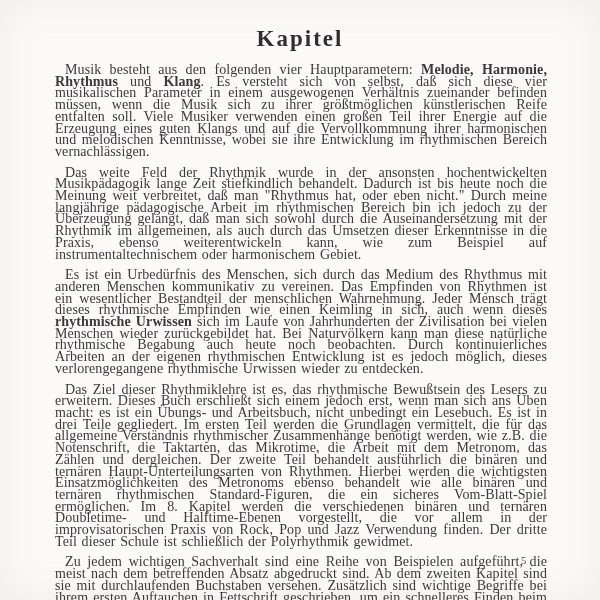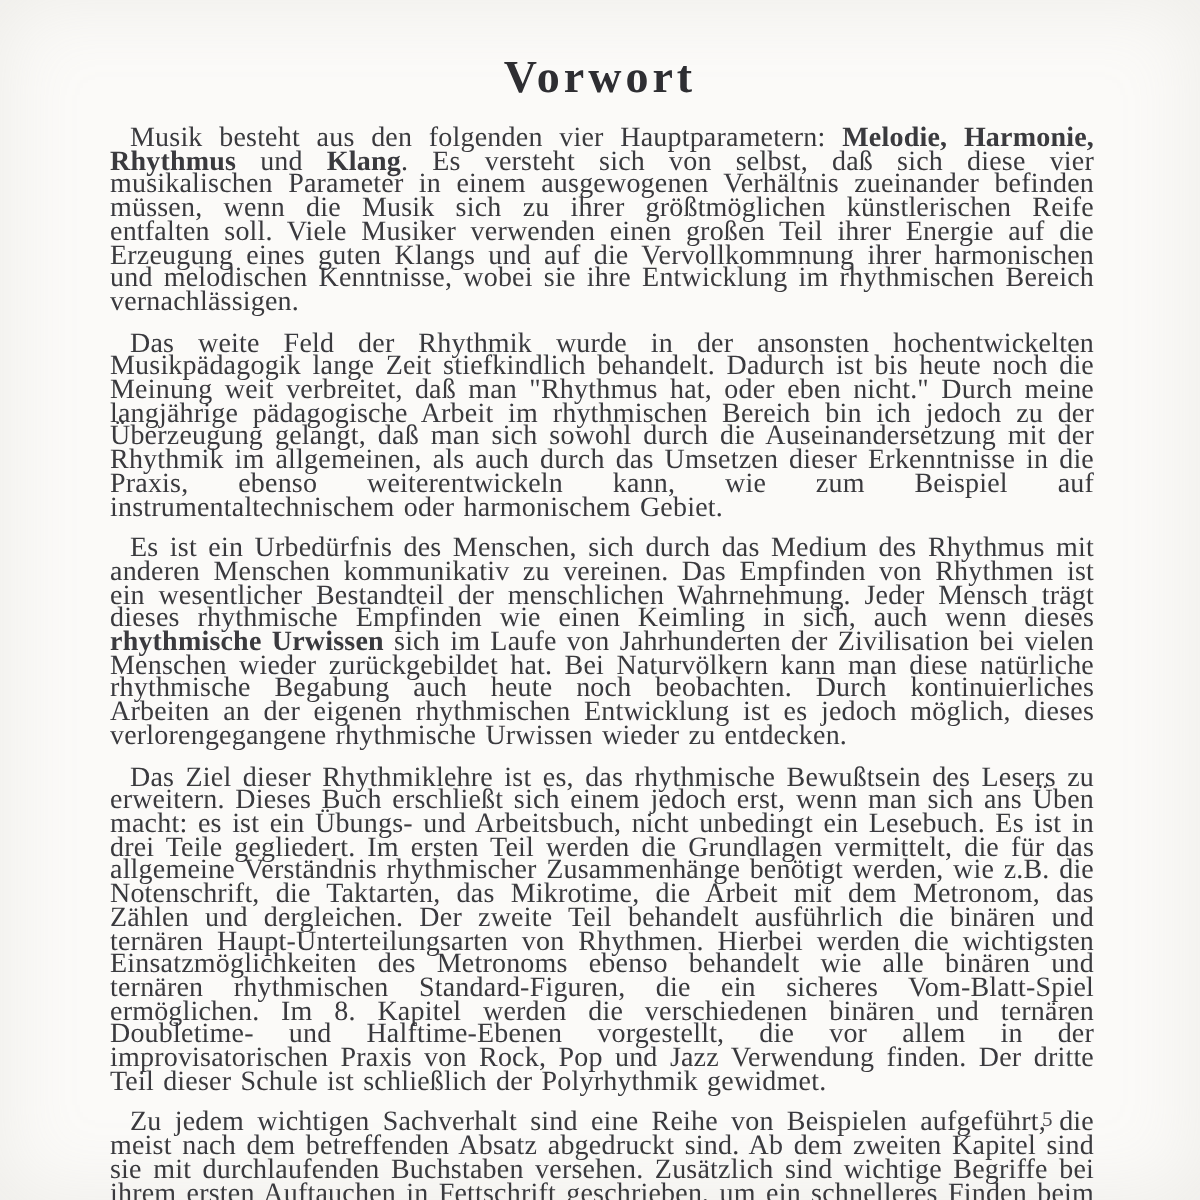--- a/index.html
+++ b/index.html
@@ -50,21 +50,21 @@
     left: 521px;
     top: 555px;
     font-size: 10.5px;
     color: #4a4a4e;
   }
 </style>
 </head>
 <body>
 
 <div class="page">
-  <h1 class="title">Vorwort</h1>
+  <h1 class="title">Kapitel</h1>
   <div class="body-text">
       <p><span>Musik besteht aus den folgenden vier Hauptparametern: </span><span class="bold">Melodie, Harmonie, Rhythmus</span><span> und </span><span class="bold">Klang</span><span>. Es versteht sich von selbst, daß sich diese vier musikalischen Parameter in einem ausgewogenen Verhältnis zueinander befinden müssen, wenn die Musik sich zu ihrer größtmöglichen künstlerischen Reife entfalten soll. Viele Musiker verwenden einen großen Teil ihrer Energie auf die Erzeugung eines guten Klangs und auf die Vervollkommnung ihrer harmonischen und melodischen Kenntnisse, wobei sie ihre Entwicklung im rhythmischen Bereich vernachlässigen.</span></p>
       <p><span>Das weite Feld der Rhythmik wurde in der ansonsten hochentwickelten Musikpädagogik lange Zeit stiefkindlich behandelt. Dadurch ist bis heute noch die Meinung weit verbreitet, daß man "Rhythmus hat, oder eben nicht." Durch meine langjährige pädagogische Arbeit im rhythmischen Bereich bin ich jedoch zu der Überzeugung gelangt, daß man sich sowohl durch die Auseinandersetzung mit der Rhythmik im allgemeinen, als auch durch das Umsetzen dieser Erkenntnisse in die Praxis, ebenso weiterentwickeln kann, wie zum Beispiel auf instrumentaltechnischem oder harmonischem Gebiet.</span></p>
       <p><span>Es ist ein Urbedürfnis des Menschen, sich durch das Medium des Rhythmus mit anderen Menschen kommunikativ zu vereinen. Das Empfinden von Rhythmen ist ein wesentlicher Bestandteil der menschlichen Wahrnehmung. Jeder Mensch trägt dieses rhythmische Empfinden wie einen Keimling in sich, auch wenn dieses </span><span class="bold">rhythmische Urwissen</span><span> sich im Laufe von Jahrhunderten der Zivilisation bei vielen Menschen wieder zurückgebildet hat. Bei Naturvölkern kann man diese natürliche rhythmische Begabung auch heute noch beobachten. Durch kontinuierliches Arbeiten an der eigenen rhythmischen Entwicklung ist es jedoch möglich, dieses verlorengegangene rhythmische Urwissen wieder zu entdecken.</span></p>
       <p><span>Das Ziel dieser Rhythmiklehre ist es, das rhythmische Bewußtsein des Lesers zu erweitern. Dieses Buch erschließt sich einem jedoch erst, wenn man sich ans Üben macht: es ist ein Übungs- und Arbeitsbuch, nicht unbedingt ein Lesebuch. Es ist in drei Teile gegliedert. Im ersten Teil werden die Grundlagen vermittelt, die für das allgemeine Verständnis rhythmischer Zusammenhänge benötigt werden, wie z.B. die Notenschrift, die Taktarten, das Mikrotime, die Arbeit mit dem Metronom, das Zählen und dergleichen. Der zweite Teil behandelt ausführlich die binären und ternären Haupt-Unterteilungsarten von Rhythmen. Hierbei werden die wichtigsten Einsatzmöglichkeiten des Metronoms ebenso behandelt wie alle binären und ternären rhythmischen Standard-Figuren, die ein sicheres Vom-Blatt-Spiel ermöglichen. Im 8. Kapitel werden die verschiedenen binären und ternären Doubletime- und Halftime-Ebenen vorgestellt, die vor allem in der improvisatorischen Praxis von Rock, Pop und Jazz Verwendung finden. Der dritte Teil dieser Schule ist schließlich der Polyrhythmik gewidmet.</span></p>
       <p><span>Zu jedem wichtigen Sachverhalt sind eine Reihe von Beispielen aufgeführt, die meist nach dem betreffenden Absatz abgedruckt sind. Ab dem zweiten Kapitel sind sie mit durchlaufenden Buchstaben versehen. Zusätzlich sind wichtige Begriffe bei ihrem ersten Auftauchen in Fettschrift geschrieben, um ein schnelleres Finden beim Überfliegen zu gewährleisten. Am Ende dieses Buchs befindet sich ein alphabetischer Index der</span></p>
     </div>
   <div class="pagenum">5</div>
 </div>
 

